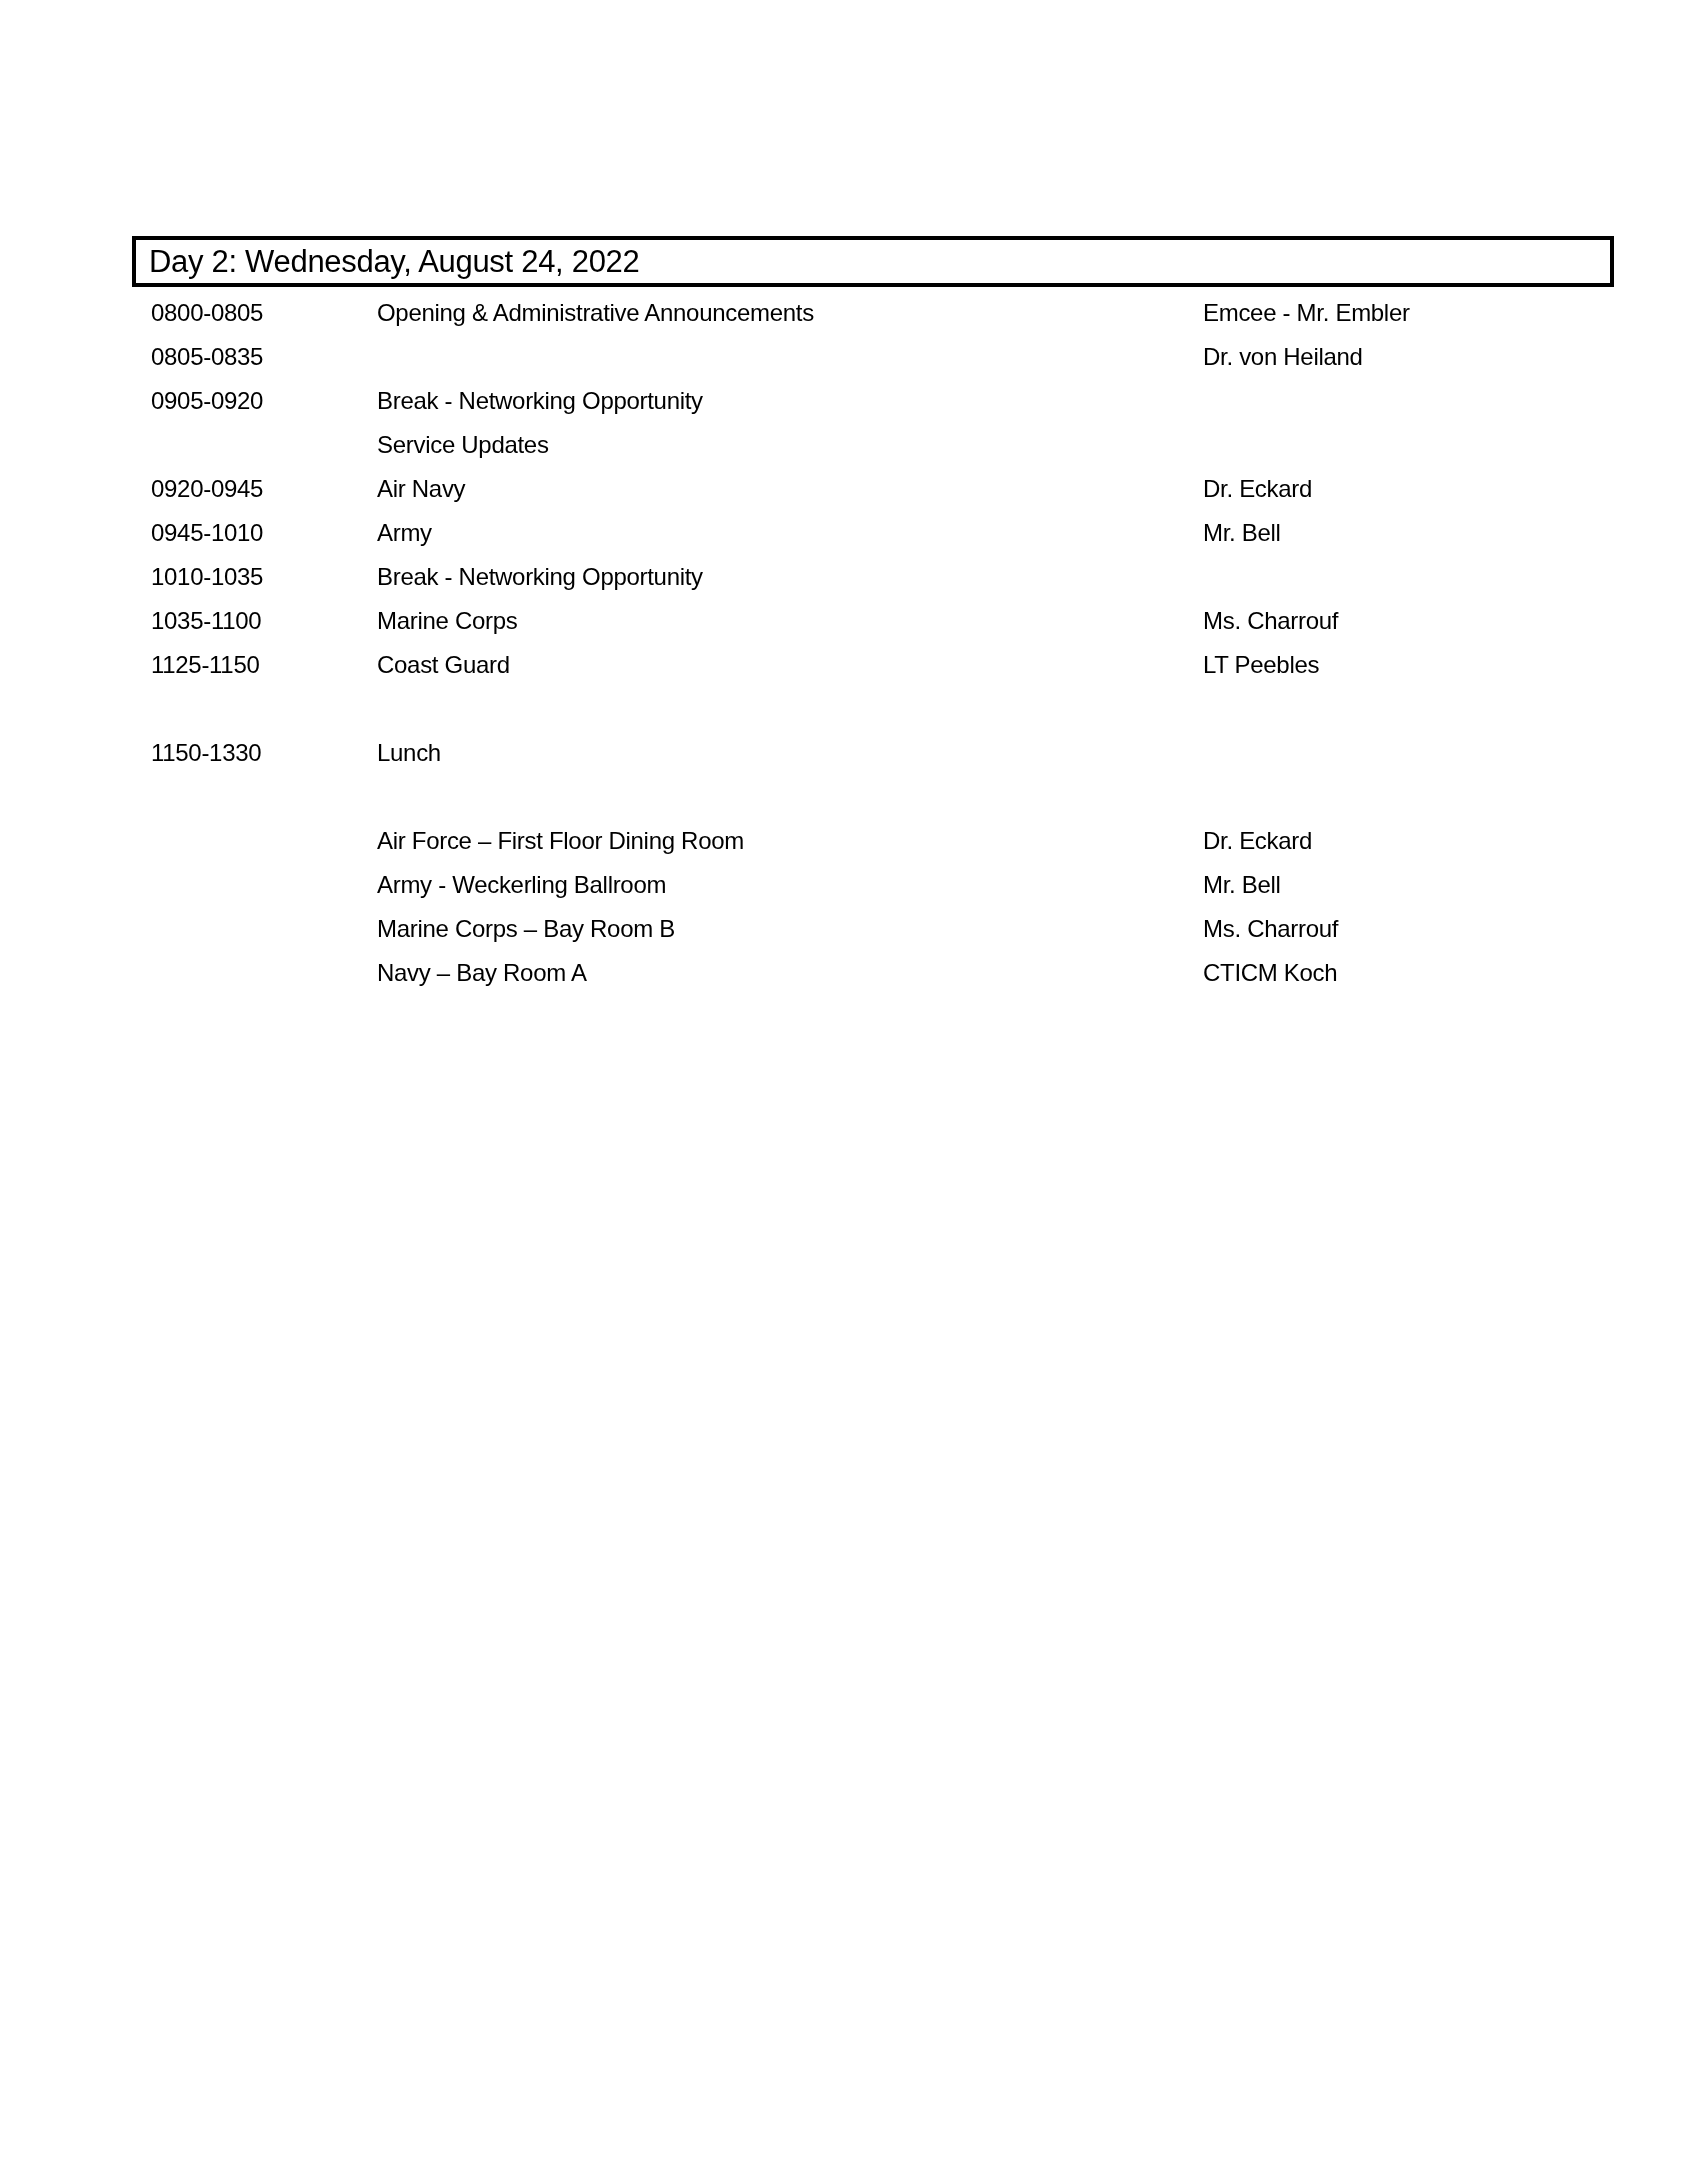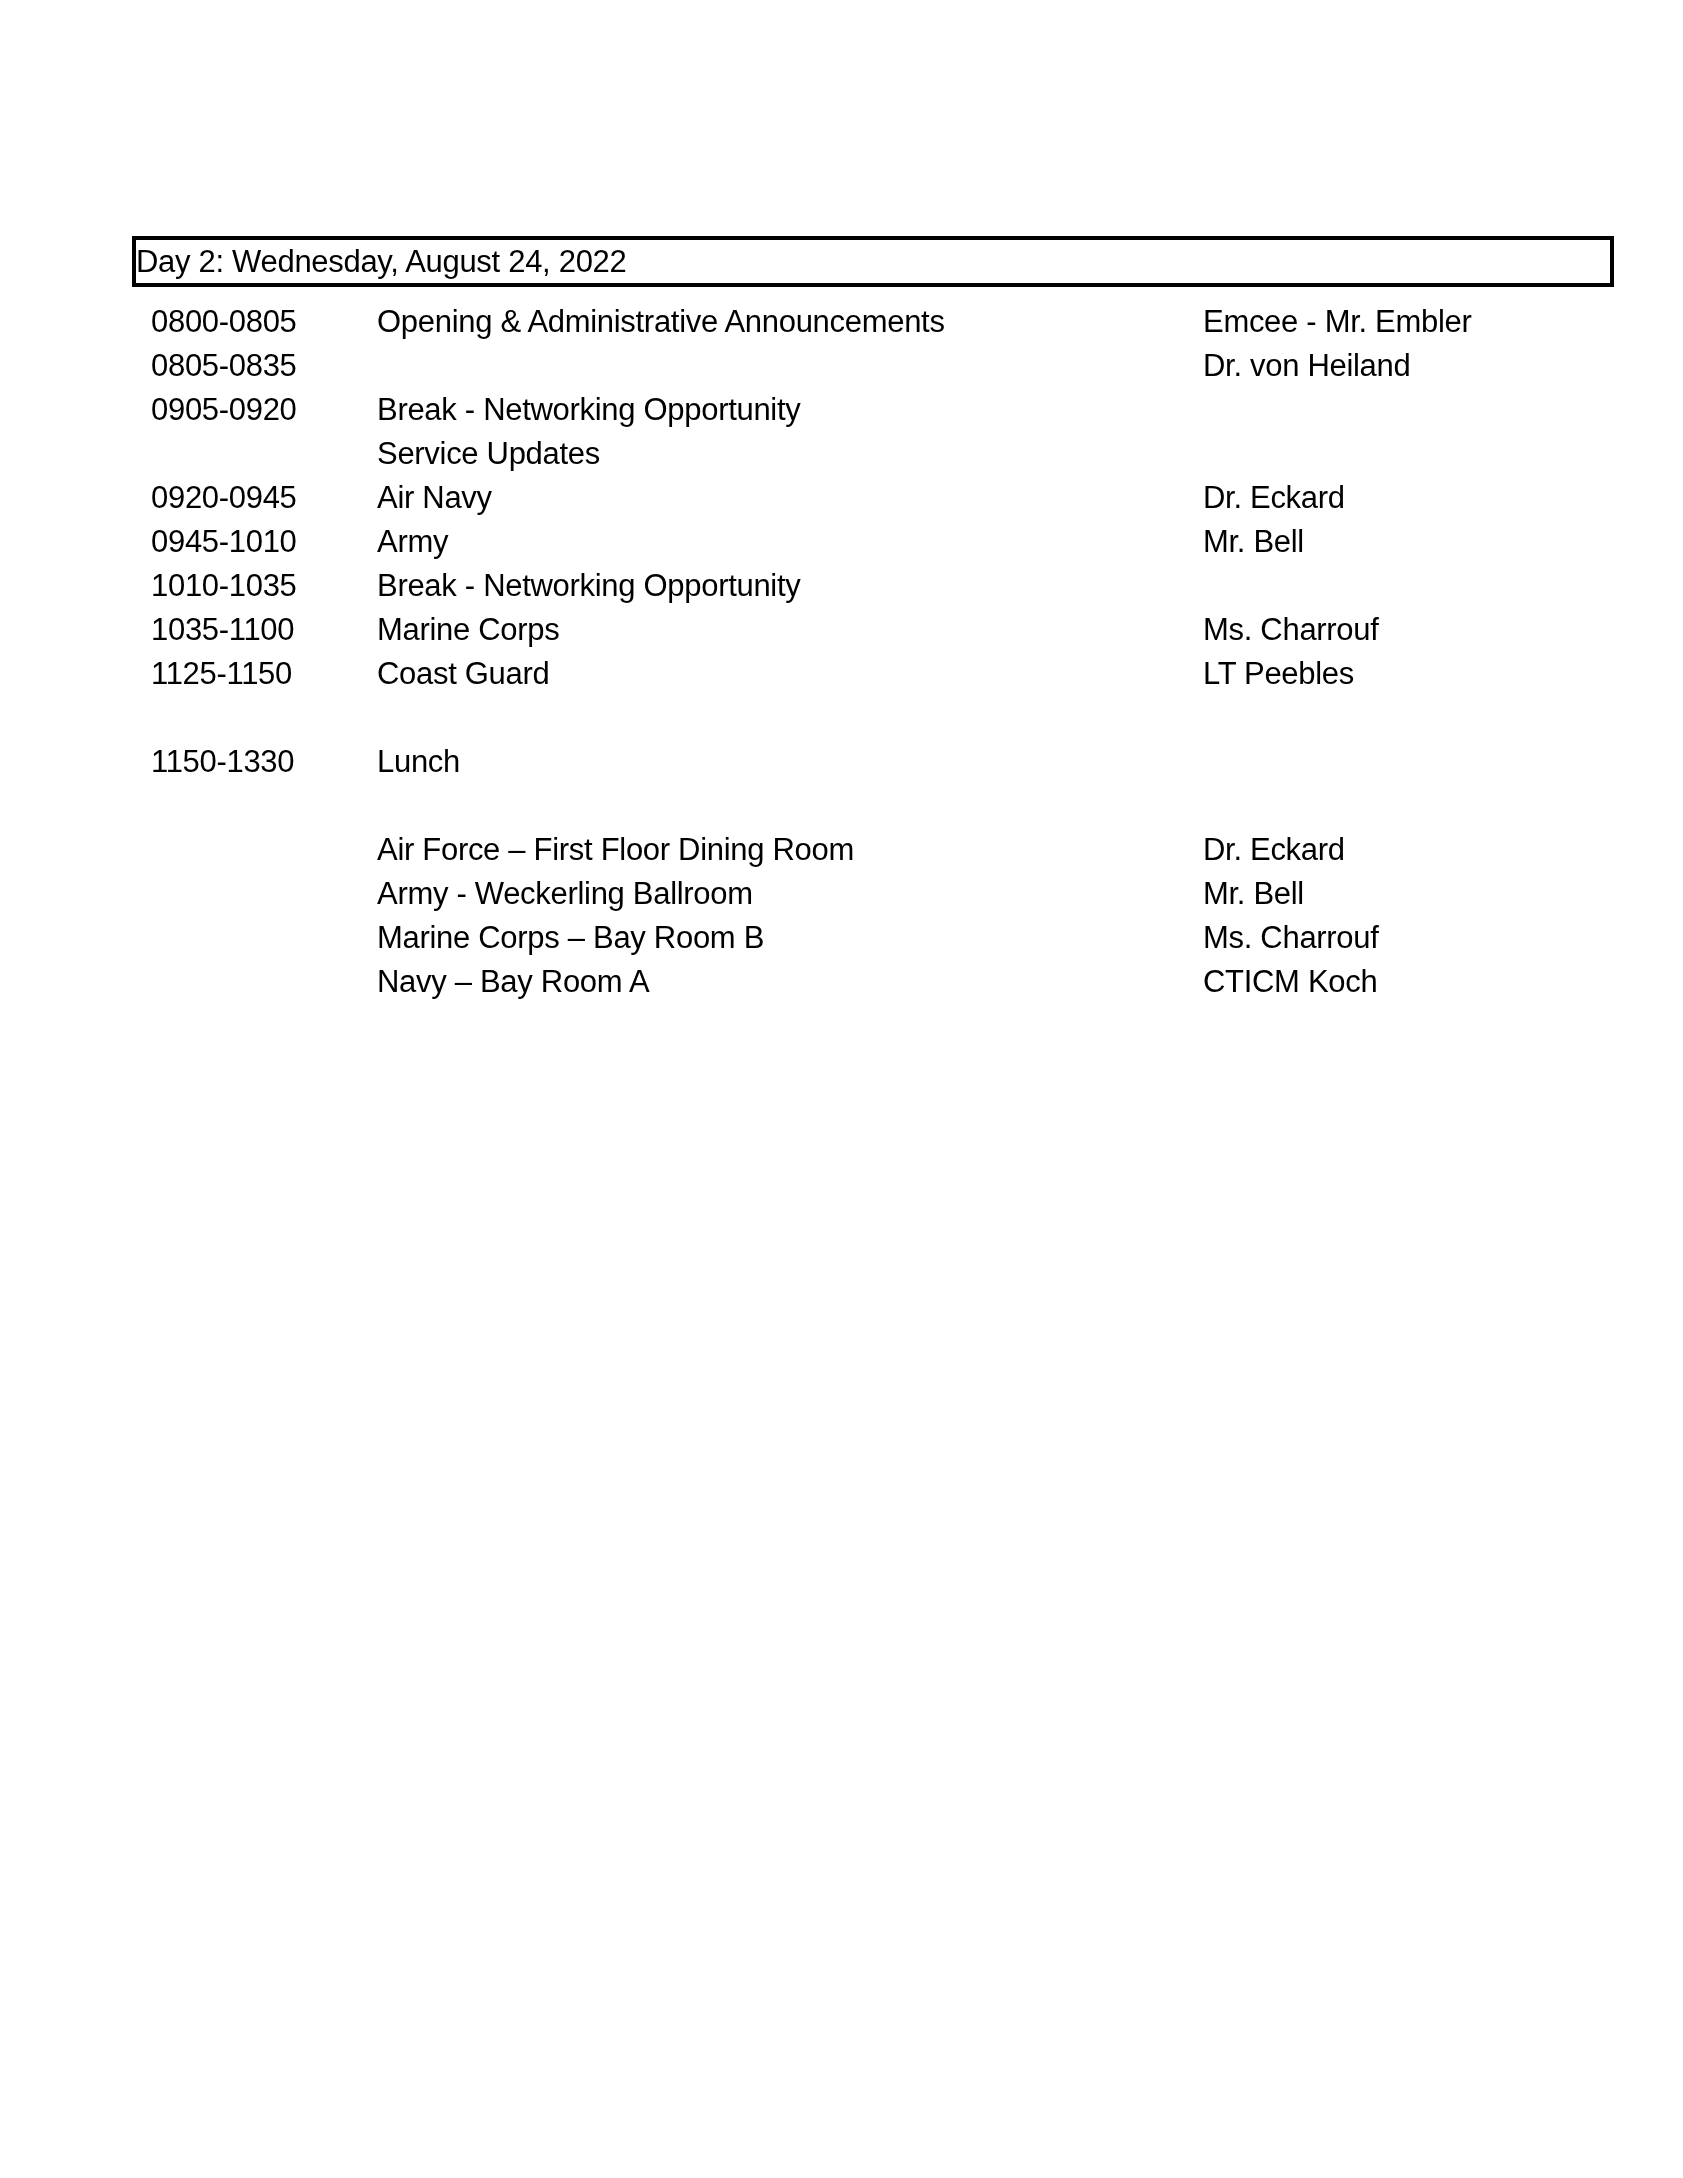--- a/index.html
+++ b/index.html
@@ -21,32 +21,32 @@
   }
   .day-header {
     position: absolute;
     left: 132px;
     top: 236px;
     width: 1482px;
     height: 51px;
     border: 4px solid #000000;
     display: flex;
     align-items: center;
+    padding-left: 13px;
     font-size: 31px;
     letter-spacing: -0.3px;
     white-space: pre;
   }
   .schedule {
     position: absolute;
     left: 0;
     top: 291px;
     width: 1683px;
-    font-size: 31px;
+    font-size: 24px;
     letter-spacing: -0.3px;
-    margin-top: 8px;
   }
   .row {
     position: relative;
     height: 44px;
   }
   .col {
     position: absolute;
     top: 50%;
     transform: translateY(-50%);
     white-space: pre;

